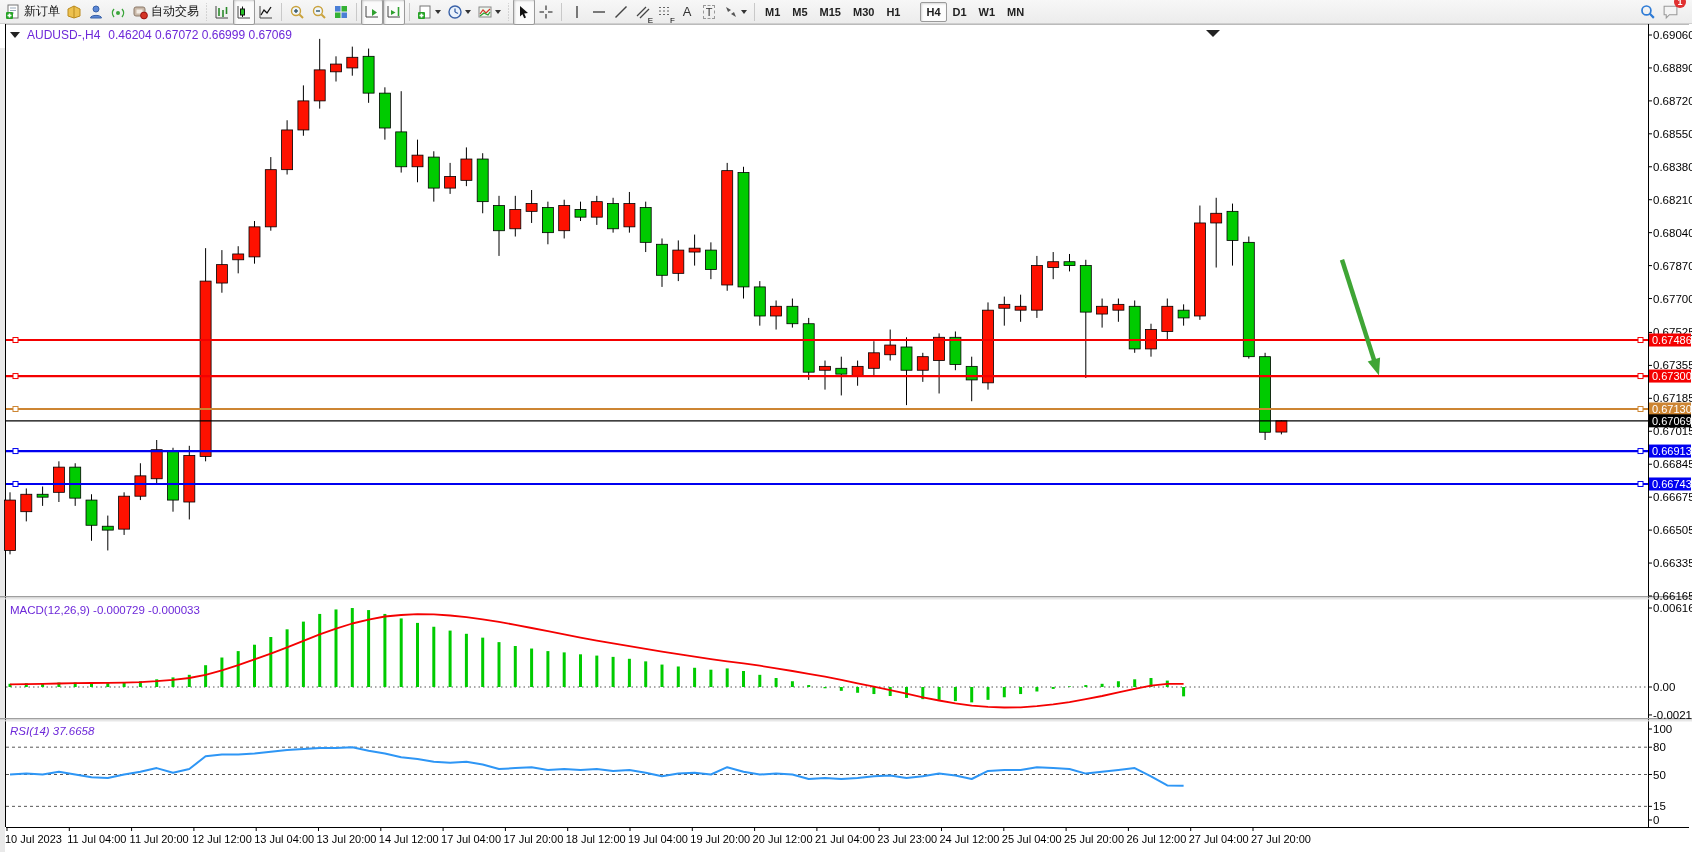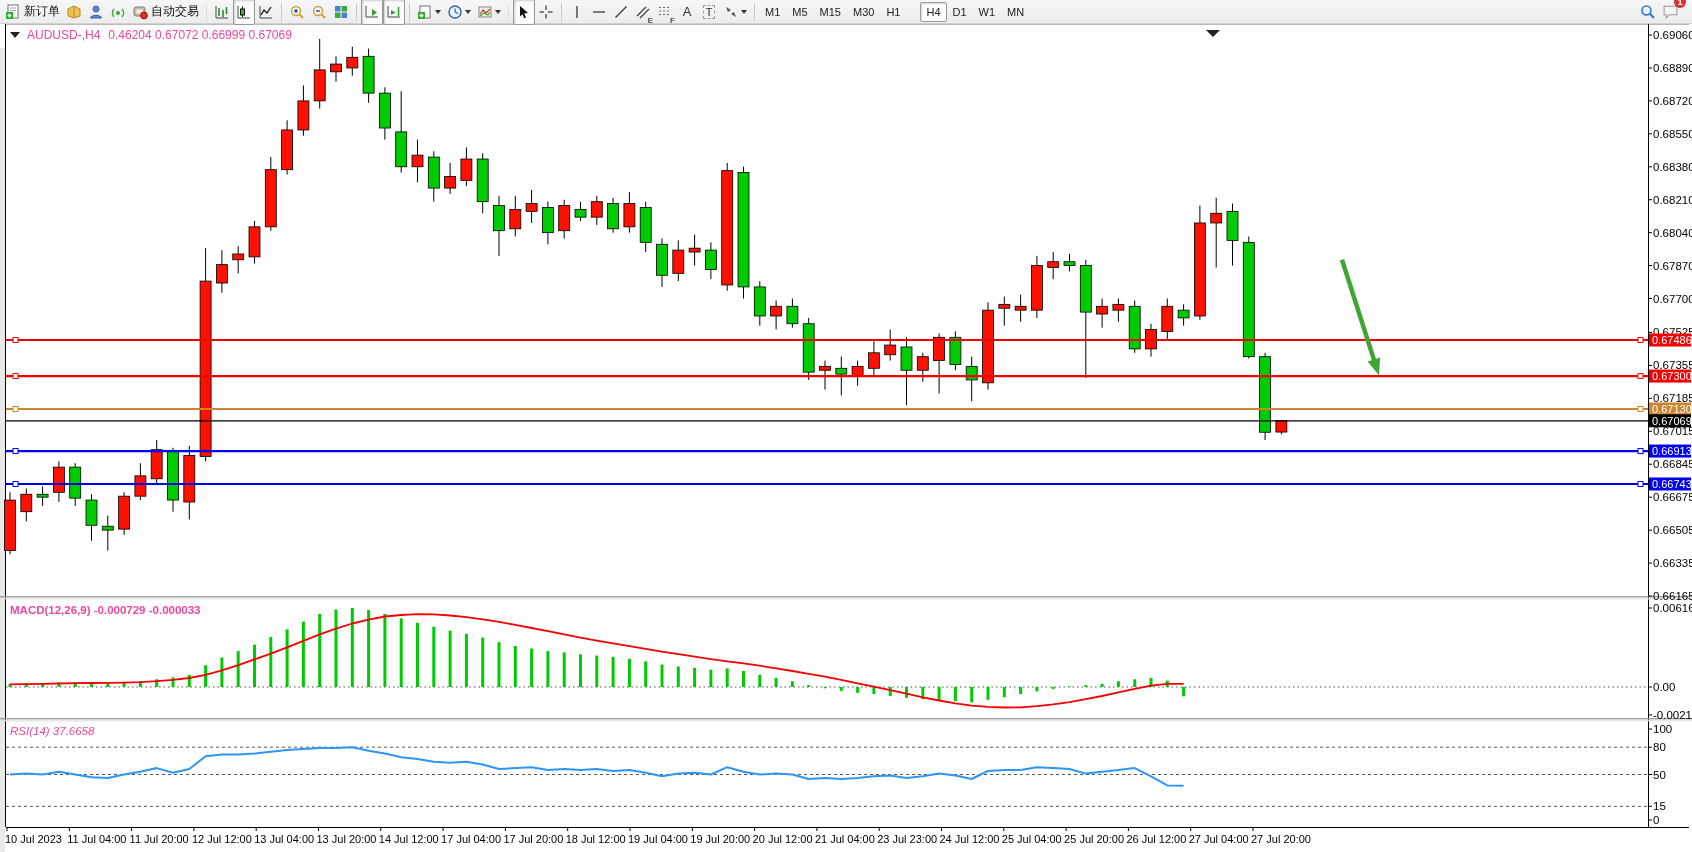--- a/index.html
+++ b/index.html
@@ -28,26 +28,26 @@
     border-top:4px solid #333; margin-left:2px; }
   .tb-right { margin-left:auto; display:flex; align-items:center; }
   .badge { position:absolute; top:-4px; right:-5px; background:#e03131; color:#fff;
     border-radius:50%; width:12px; height:12px; font-size:9px; line-height:12px;
     text-align:center; font-weight:bold; }
   .ico { display:block; }
 
   
   #chartwrap { position:absolute; top:24px; left:0; width:1692px; height:828px; background:#fff; }
   #chartsvg { position:absolute; top:0; left:0; }
-  .hud { position:absolute; font-size:12px; color:#ec4899; white-space:nowrap; z-index:3; }
+  .hud { position:absolute; font-size:12px; color:#6d28d9; white-space:nowrap; z-index:3; }
   #chart-title { top:4px; left:10px; display:flex; align-items:center; }
   #chart-title .tri { width:0; height:0; border-left:5px solid transparent;
     border-right:5px solid transparent; border-top:6px solid #222; margin-right:7px; }
   #chart-title span { margin-right:8px; }
-  #macd-label { top:580px; left:10px; font-size:11.5px;font-weight:bold; }
+  #macd-label { top:580px; left:10px; font-size:11.5px; }
   #rsi-label  { top:701px; left:10px; font-size:11.5px;font-style:italic; }
   #left-strip { position:absolute; top:24px; left:0; width:5px; height:828px; background:#e9e9e9; }
   text { font-family:"Liberation Sans", sans-serif; }
 </style>
 </head>
 <body>
 
 <div id="app">
 
   <div id="toolbar">
@@ -246,21 +246,21 @@
     </div>
     <div class="tb-btn">
       <svg class="ico" width="16" height="16" viewBox="0 0 16 16">
         <path d="M3 3 L8 6 L5 8 Z" fill="#555"></path>
           <path d="M13 13 L8 10 L11 8 Z" fill="#555"></path>
       </svg>
       <span class="caret"></span>
     </div>
 
     <div class="tb-sep"></div>
-    <div id="tf-bar" style="display:flex;align-items:flex-end;">
+    <div id="tf-bar" style="display:flex;align-items:flex-end;font-weight:bold;">
         <div class="tf-btn">M1</div>
         <div class="tf-btn">M5</div>
         <div class="tf-btn">M15</div>
         <div class="tf-btn">M30</div>
         <div class="tf-btn">H1</div>
         <div class="tf-btn active">H4</div>
         <div class="tf-btn">D1</div>
         <div class="tf-btn">W1</div>
         <div class="tf-btn">MN</div>
       </div>

